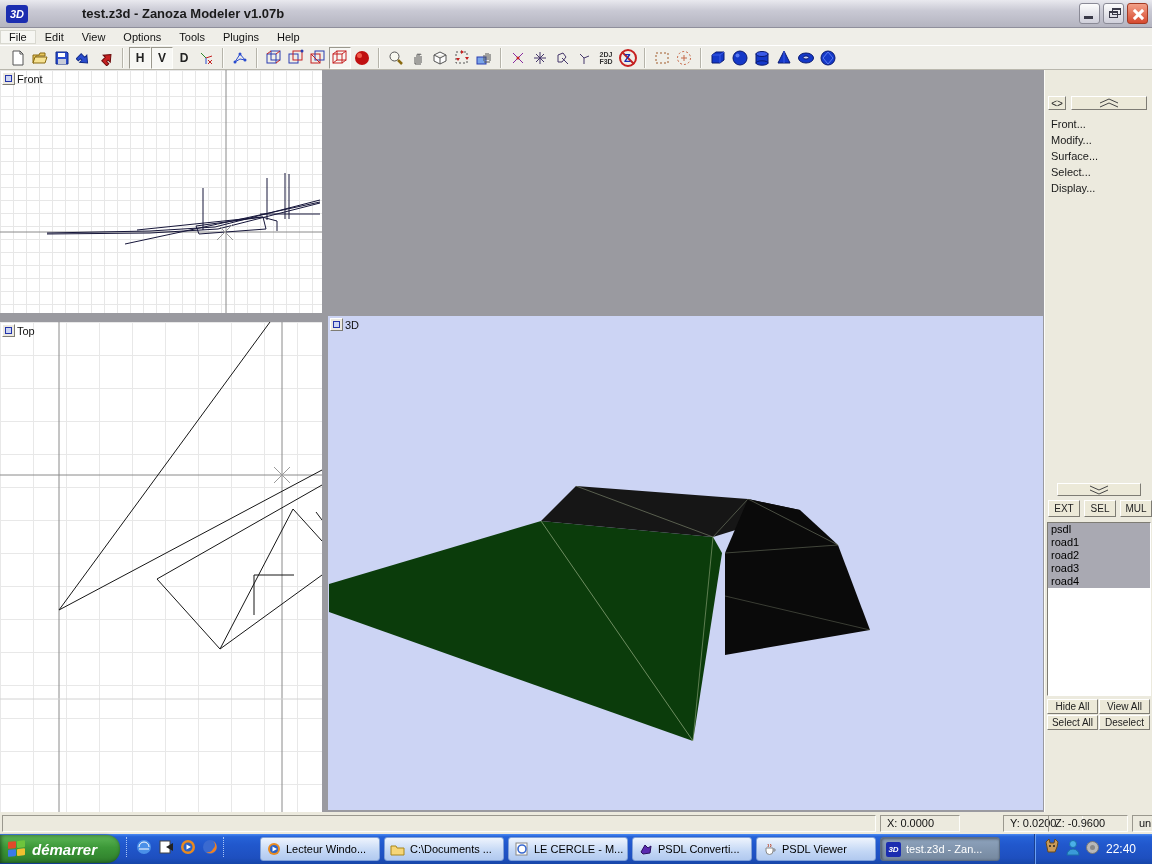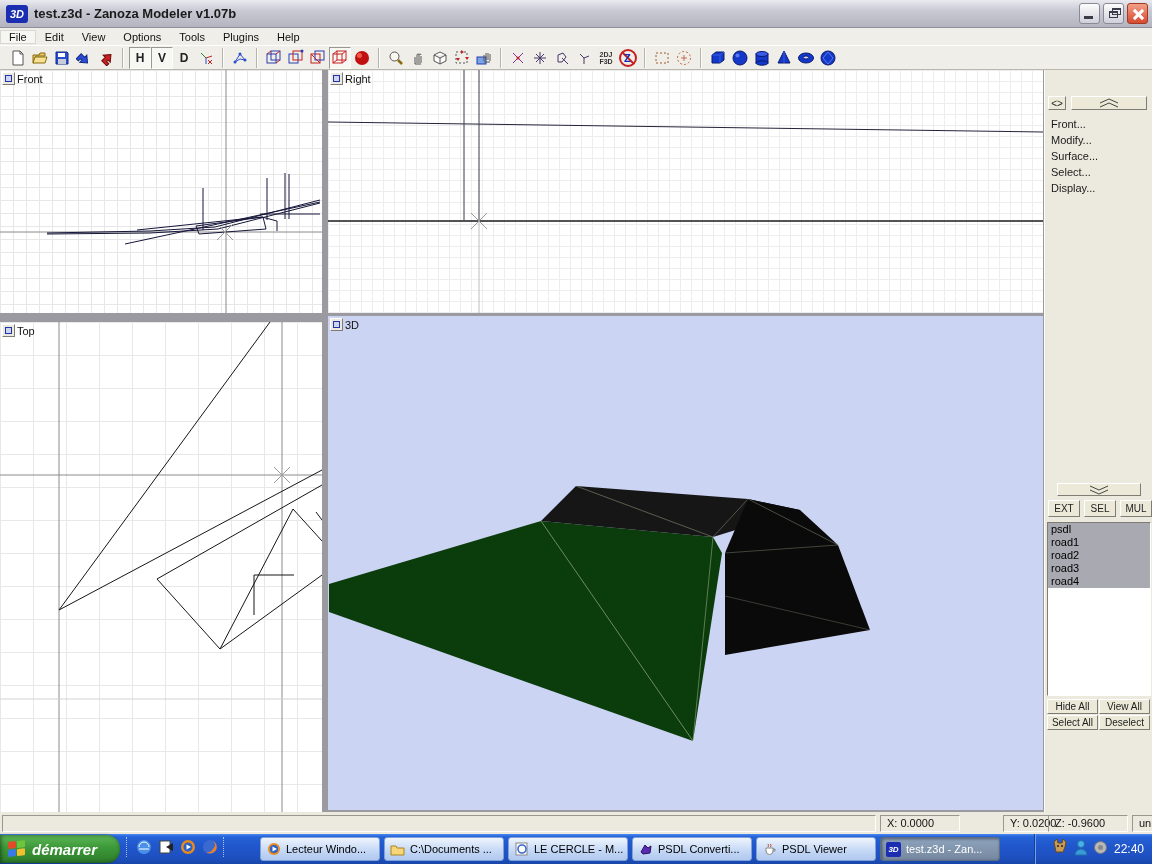--- a/index.html
+++ b/index.html
@@ -6,21 +6,21 @@
   html,body { width:1152px; height:864px; overflow:hidden; font-family:"Liberation Sans",sans-serif; }
   .app { position:relative; width:936px; height:864px; background:#ece9e2; }
 
   
   .titlebar { position:absolute; left:0; top:0; width:1152px; height:28px;
     background:linear-gradient(#e9e9ef 0%,#c9c9d4 40%,#b4b4c0 100%);
     border-bottom:1px solid #8f8f9c; display:flex; align-items:center; padding:0 4px; }
   .app-logo { width:22px; height:18px; margin:0 6px 0 2px; background:#1b2db0; color:#fff;
     font-weight:bold; font-style:italic; font-size:11px; display:flex; align-items:center; justify-content:center;
     border-radius:3px; }
-  .title-text { font-size:13px; font-weight:bold; color:#1a1a1a; flex:1; }
+  .title-text { font-size:13px; font-weight:bold; color:#1a1a1a; flex:1;margin-left:48px; }
   .winbtns { display:flex; gap:3px; }
   .winbtn { width:21px; height:21px; border:1px solid #8a8a96; border-radius:3px;
     background:linear-gradient(#fdfdfd,#cfcfda); position:relative; }
   .winbtn.close { background:linear-gradient(#f2a088,#d6492f); border-color:#a23a23; }
   .minbar { position:absolute; left:4px; bottom:4px; width:9px; height:3px; background:#3a3a48; }
   .restsq1 { position:absolute; left:5px; top:7px; width:9px; height:7px; border:1px solid #3a3a48; border-top-width:2px; background:transparent; }
   .restsq2 { position:absolute; left:8px; top:4px; width:9px; height:7px; border:1px solid #3a3a48; border-top-width:2px; }
   .xbar { position:absolute; left:9px; top:4px; width:3px; height:13px; background:#fff; }
   .xbar.a { transform:rotate(45deg);} .xbar.b { transform:rotate(-45deg);}
 
@@ -95,21 +95,21 @@
   .ql-handle { width:4px; height:20px; border-left:1px dotted #a9c6f7; }
   .qlicon { width:17px; height:17px; border-radius:3px; display:flex; align-items:center; justify-content:center; }
   .taskbtn { position:absolute; top:3px; width:120px; height:24px; border-radius:3px; border:1px solid #7fa0d8;
     background:linear-gradient(#eef4fd,#c3d7f5 60%,#b1c9ef); color:#000; font-size:11px;
     display:flex; align-items:center; gap:5px; padding:0 5px; overflow:hidden; white-space:nowrap; }
   .taskbtn.active { background:linear-gradient(#8ea3bd,#75889f); border-color:#5c6d84; color:#fff;
     box-shadow:inset 1px 1px 3px rgba(0,0,0,.45); }
   .ticon { width:15px; height:15px; flex:0 0 15px; border-radius:2px; display:flex; align-items:center; justify-content:center; }
   .tray { position:absolute; right:0; top:0; height:30px; width:118px;
     background:linear-gradient(#4a8af4 0%,#2663d8 9%,#2158cd 35%,#1e4fbf 80%,#1746a8 100%);
-    border-left:1px solid #1b3f8f; box-shadow:1px 0 0 #6aa0f5 inset; display:flex; align-items:center; gap:4px; padding-left:16px; }
+    border-left:1px solid #1b3f8f; box-shadow:1px 0 0 #6aa0f5 inset; display:flex; align-items:center; gap:4px; padding-left:8px; }
   .clock { color:#fff; font-size:12px; margin-left:2px; }
 </style>
 </head>
 <body>
 
 <div class="app">
 
   <div class="titlebar">
     <div class="app-logo">3D</div>
     <div class="title-text">test.z3d - Zanoza Modeler v1.07b</div>
@@ -380,37 +380,20 @@
           <line x1="217" y1="154" x2="233" y2="170"></line>
           <line x1="233" y1="154" x2="217" y2="170"></line>
         </g>
       </svg>
       <div class="vp-label">
         <div class="vp-btn"></div>
         <span>Front</span>
       </div>
     </div>
 
-    <div class="vp vp-right">
-      <svg width="715" height="243">
-        <line x1="0" y1="52" x2="715" y2="62" stroke="#24243a"></line>
-        <line x1="0" y1="151" x2="715" y2="151" stroke="#1a1a1a" stroke-width="1.4"></line>
-        <line x1="136" y1="0" x2="136" y2="150" stroke="#3a3a4a"></line>
-        <line x1="151" y1="0" x2="151" y2="151" stroke="#3a3a4a"></line>
-        <line x1="151" y1="151" x2="151" y2="243" stroke="#bdbdbd"></line>
-        <g stroke="#9a9a9a">
-          <line x1="143" y1="143" x2="159" y2="159"></line>
-          <line x1="159" y1="143" x2="143" y2="159"></line>
-        </g>
-      </svg>
-      <div class="vp-label">
-        <div class="vp-btn"></div>
-        <span>Right</span>
-      </div>
-    </div>
 
     <div class="vp vp-top">
       <svg width="322" height="492">
         <line x1="59" y1="0" x2="59" y2="492" stroke="#8a8a8a"></line>
         <line x1="282" y1="0" x2="282" y2="492" stroke="#8a8a8a"></line>
         <line x1="0" y1="153" x2="322" y2="153" stroke="#8a8a8a"></line>
         <line x1="0" y1="377" x2="322" y2="377" stroke="#d2d2d2"></line>
         <g stroke="#161616" fill="none">
           <line x1="59" y1="288" x2="270" y2="0"></line>
           <line x1="59" y1="288" x2="322" y2="148"></line>

